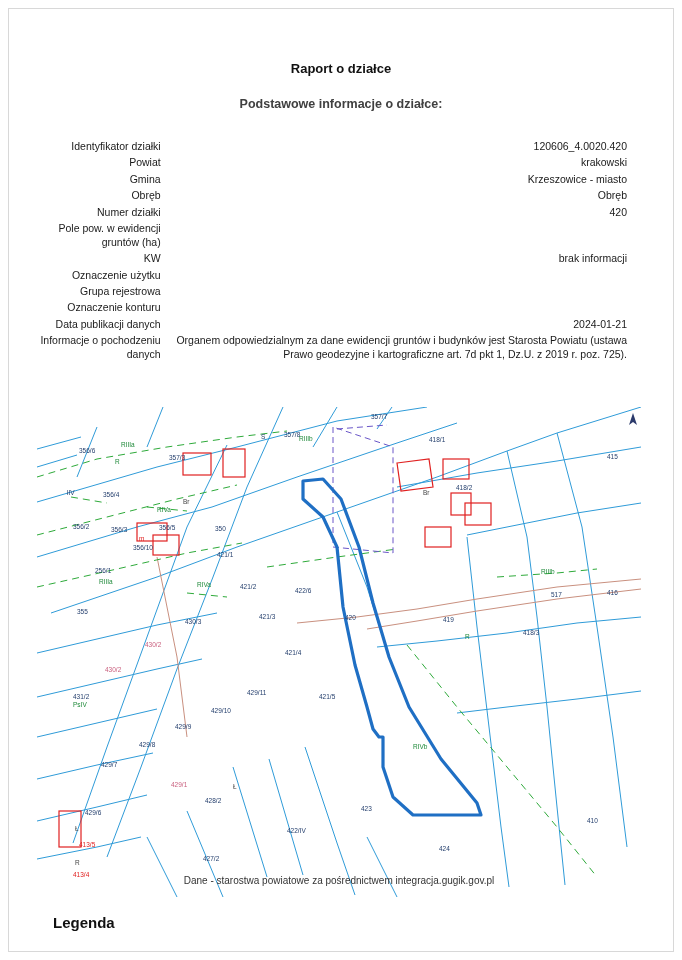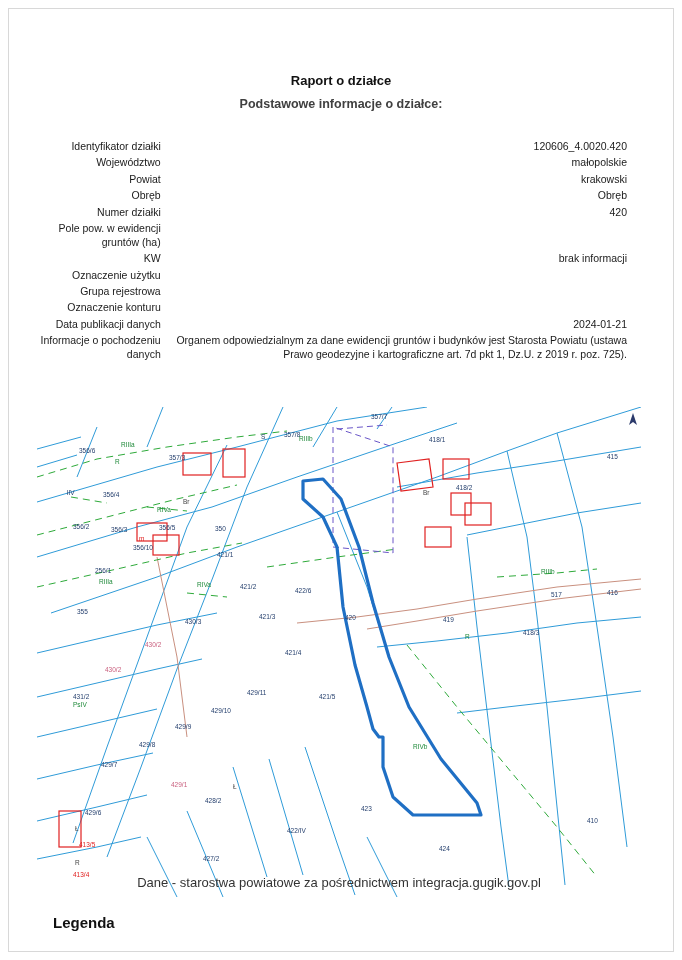--- a/index.html
+++ b/index.html
@@ -28,21 +28,20 @@
   }
   .title {
     position: absolute;
     left: 0;
     top: 52px;
     width: 100%;
     text-align: center;
     font-size: 13px;
     font-weight: bold;
     color: #111;
-    margin-top: 12px;
   }
   .subtitle {
     position: absolute;
     left: 0;
     top: 88px;
     width: 100%;
     text-align: center;
     font-size: 12.5px;
     font-weight: bold;
     color: #404040;
@@ -82,21 +81,21 @@
     display: block;
     width: 604px;
     height: 490px;
   }
   .map-credit {
     position: absolute;
     left: 0;
     top: 468px;
     width: 604px;
     text-align: center;
-    font-size: 13px;
+    font-size: 10px;
     color: #333;
   }
   .legend-title {
     position: absolute;
     left: 44px;
     top: 905px;
     font-size: 15px;
     font-weight: bold;
     color: #111;
   }
@@ -111,26 +110,26 @@
     <div class="title">Raport o działce</div>
     <div class="subtitle">Podstawowe informacje o działce:</div>
 
     <table class="info-table">
       <tbody>
         <tr>
           <td class="label">Identyfikator działki</td>
           <td class="value">120606_4.0020.420</td>
         </tr>
         <tr>
-          <td class="label">Województwo</td>
-          <td class="value">małopolskie</td>
-        </tr>
-        <tr>
           <td class="label">Powiat</td>
           <td class="value">krakowski</td>
+        </tr>
+        <tr>
+          <td class="label">Gmina</td>
+          <td class="value">Krzeszowice - miasto</td>
         </tr>
         <tr>
           <td class="label">Obręb</td>
           <td class="value">Obręb</td>
         </tr>
         <tr>
           <td class="label">Numer działki</td>
           <td class="value">420</td>
         </tr>
         <tr>

